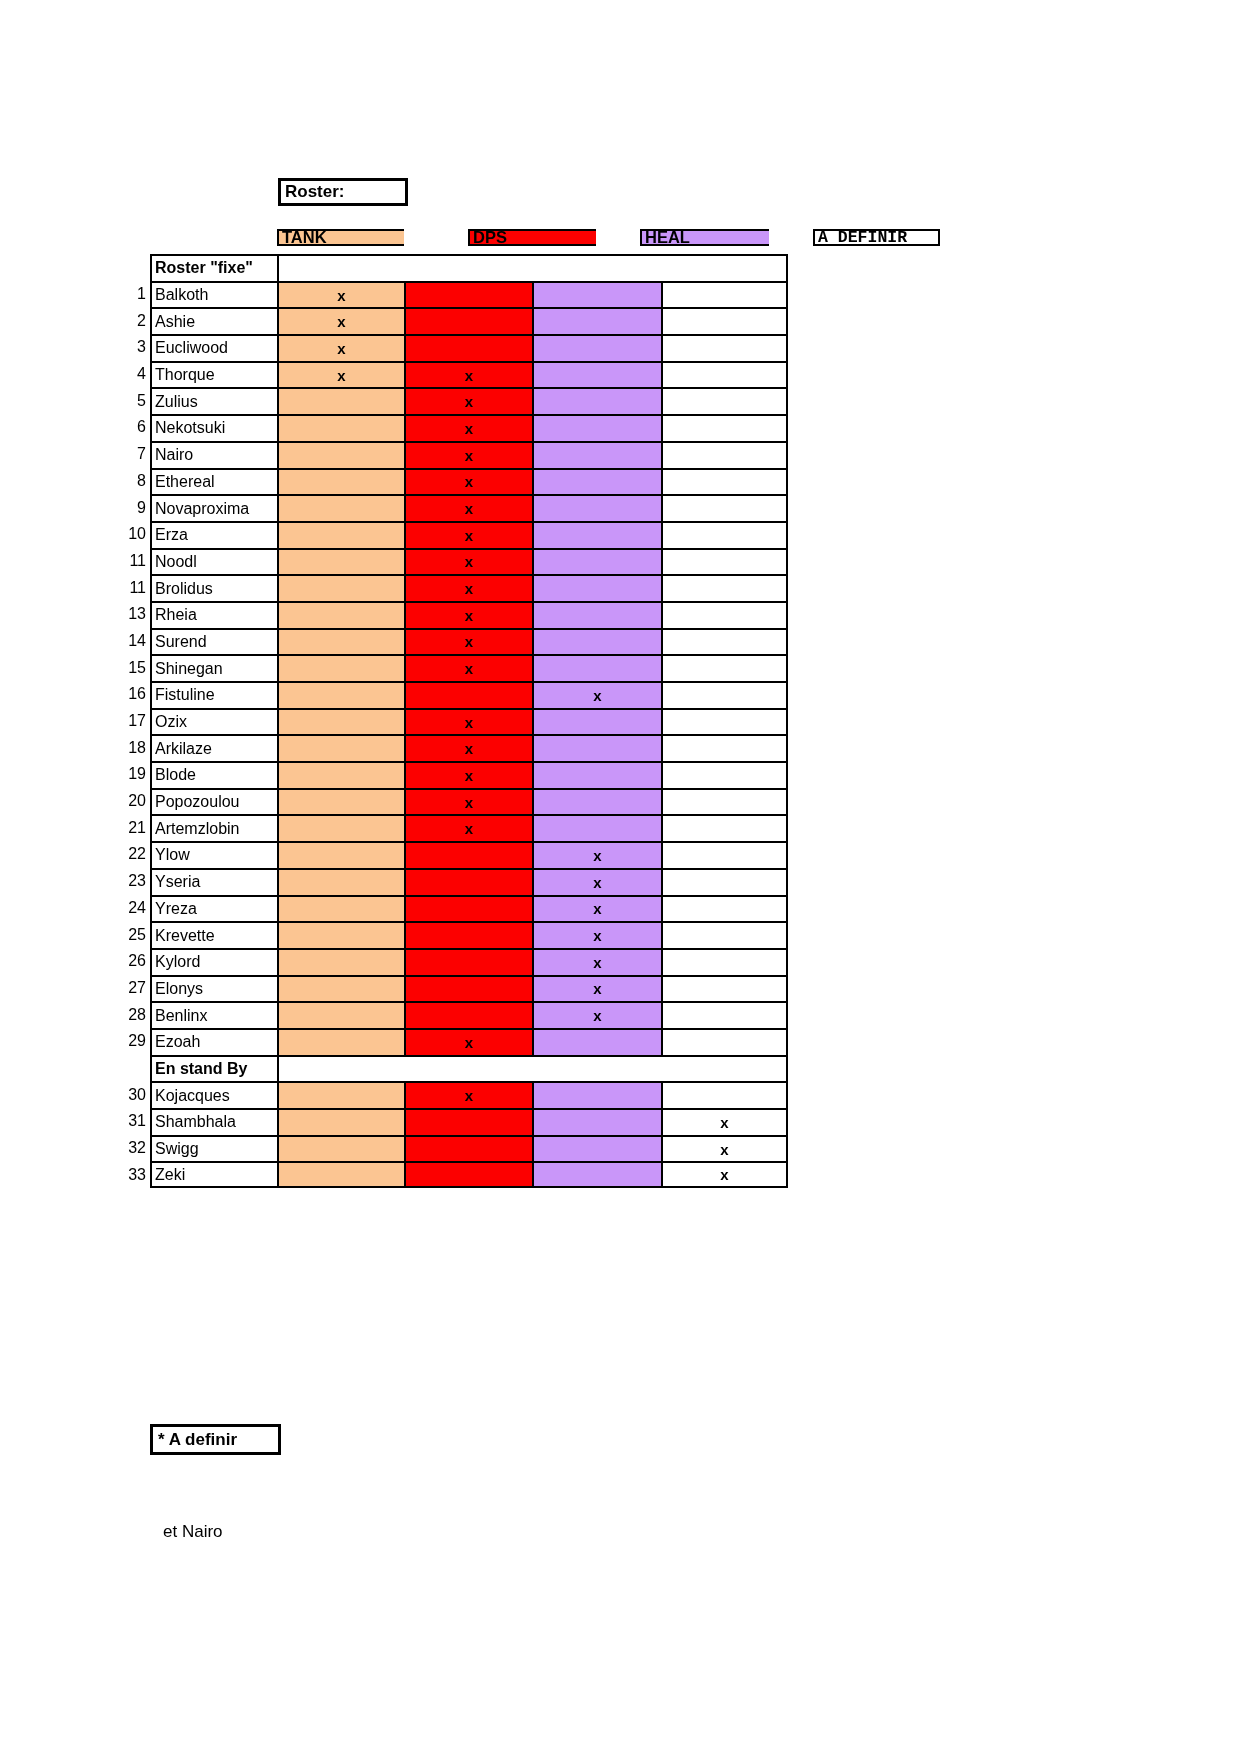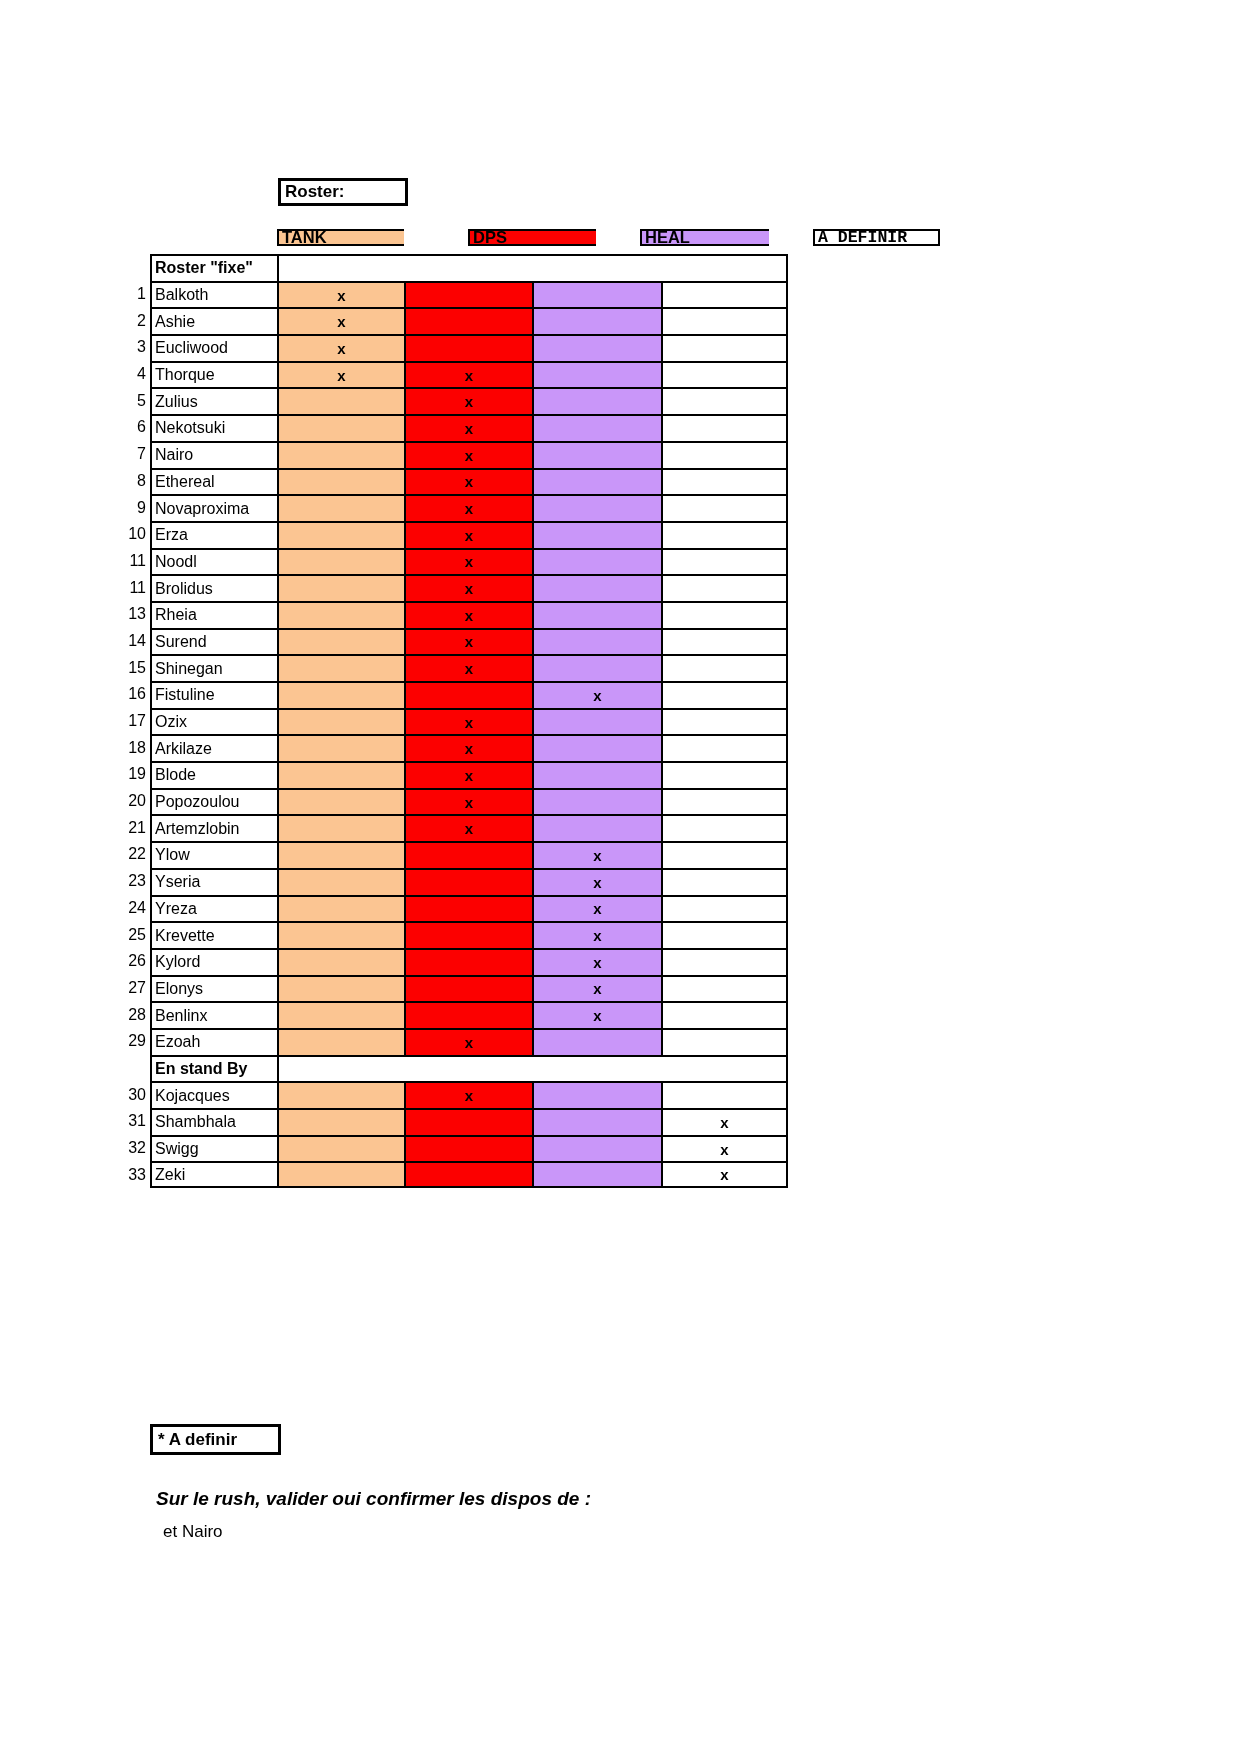--- a/index.html
+++ b/index.html
@@ -411,16 +411,15 @@
     <div class="cell markcell tankcell" style="background: rgb(251, 197, 146);"></div>
     <div class="cell markcell dpscell" style="background: rgb(252, 0, 0);"></div>
     <div class="cell markcell healcell" style="background: rgb(201, 150, 249);"></div>
     <div class="cell markcell adefcell">x</div>
   </div>
 </div>
 
   <div class="adefinir-box">
     <span>* A definir</span>
   </div>
-  <div class="footer-note">Sur le rush, valider oui confirmer les dispos de :</div>
   <div class="footer-subnote">et Nairo</div>
 
 </div>
 
 </body></html>

